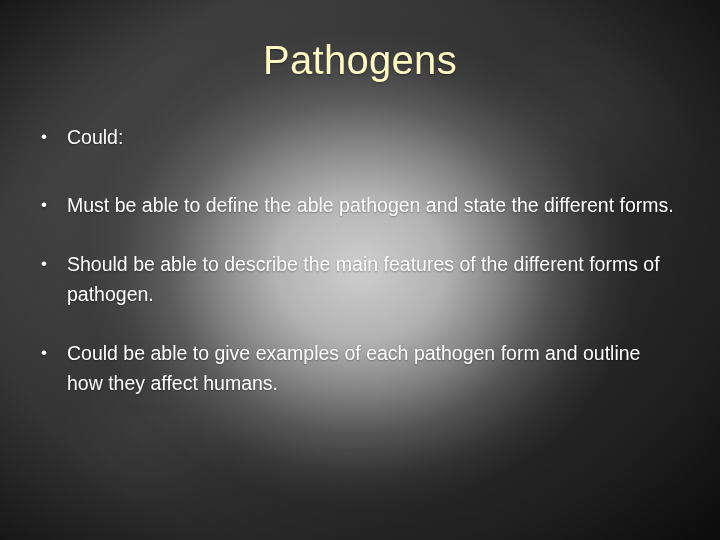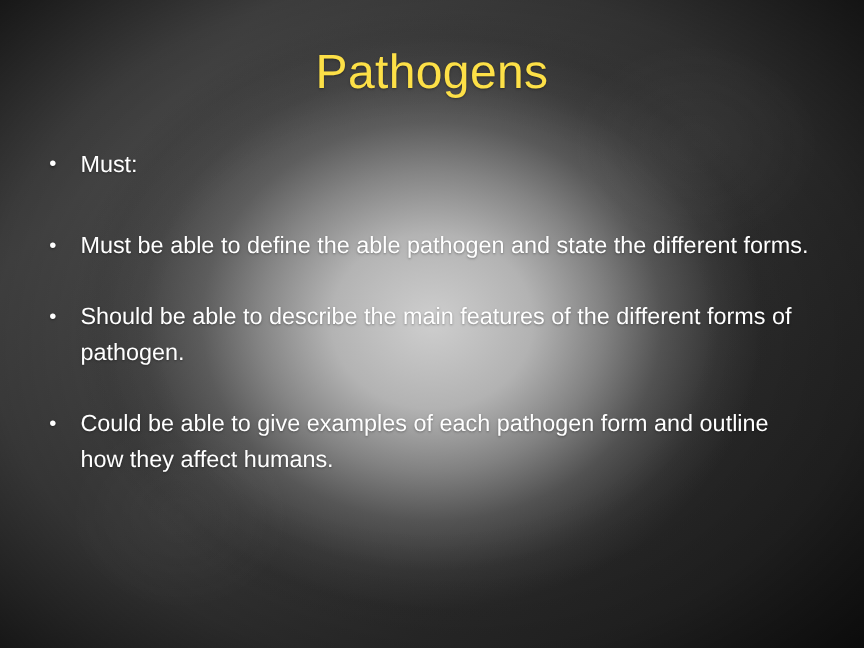--- a/index.html
+++ b/index.html
@@ -58,21 +58,21 @@
     position: absolute;
     inset: 0;
   }
 
   .title {
     position: absolute;
     left: 0;
     top: 38px;
     width: 720px;
     text-align: center;
-    color: #fde047;
+    color: #fef9c3;
     font-size: 40px;
     font-weight: 400;
     letter-spacing: 0.3px;
     text-shadow: 0 1px 2px rgba(0,0,0,0.35);
   }
 
   .body-list {
     position: absolute;
     left: 38px;
     top: 122px;
@@ -109,21 +109,21 @@
   <div class="bg-vignette"></div>
   <div class="bg-grain"></div>
 
   <div class="content">
     <div class="title">Pathogens</div>
 
     <div class="body-list">
 
       <div class="bullet-row row-aims">
         <span class="bullet-dot">•</span>
-        <span class="bullet-text">Must:</span>
+        <span class="bullet-text">Could:</span>
       </div>
 
       <div class="bullet-row">
         <span class="bullet-dot">•</span>
         <span class="bullet-text">Must  be able to define the able pathogen and state the different forms.</span>
       </div>
 
       <div class="bullet-row">
         <span class="bullet-dot">•</span>
         <span class="bullet-text">Should be  able  to describe the main  features  of  the different forms of pathogen.</span>

